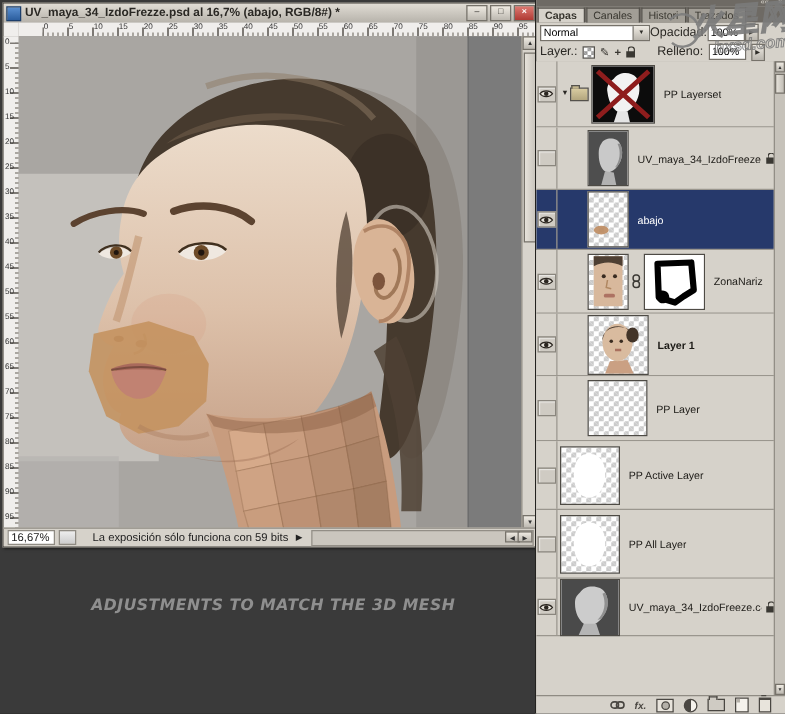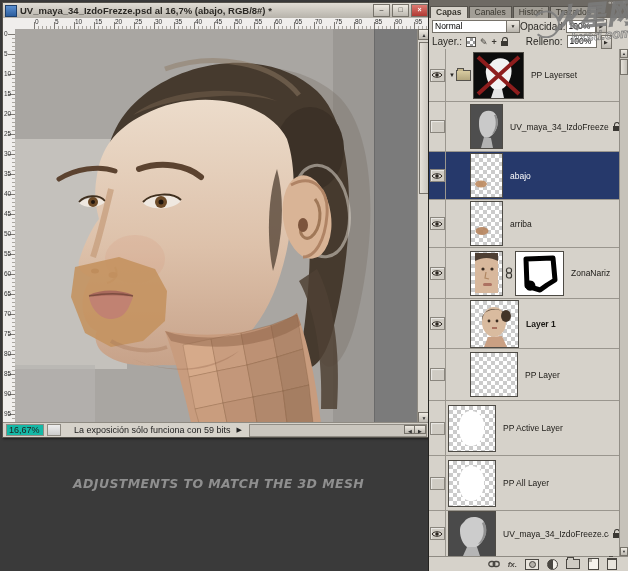--- a/index.html
+++ b/index.html
@@ -37,21 +37,21 @@
   
   .canvas{position:absolute;left:12px;top:26px;width:359px;height:394px;background:#a9a6a2;overflow:hidden;}
   .pasteboard{position:absolute;left:371px;top:26px;width:43px;height:394px;background:#7b7b7b;border-left:1px solid #6a6a6a;}
   .vscroll{position:absolute;left:414px;top:26px;width:13px;height:394px;background:#d8d4cc;border-left:1px solid #8f8b83;}
   .sbtn{position:absolute;left:0;width:12px;height:11px;background:linear-gradient(#efebe3,#bcb8b0);
         border:1px solid #76726a;font-size:5px;text-align:center;line-height:10px;color:#333;box-sizing:border-box;}
   .vthumb{position:absolute;left:1px;top:13px;width:10px;height:150px;background:linear-gradient(90deg,#e6e2da,#c2beb6);
           border:1px solid #76726a;}
   .statusbar{position:absolute;left:0;right:0;bottom:0;height:14px;background:#d6d2ca;border-top:1px solid #8f8b83;
              display:flex;align-items:center;gap:3px;padding:0 3px;font-size:9px;color:#222;}
-  .zoom-field{background:#14b8a6;border:1px solid #8f8b83;height:10px;line-height:10px;padding:0 2px;width:32px;flex:none;}
+  .zoom-field{background:#ffffff;border:1px solid #8f8b83;height:10px;line-height:10px;padding:0 2px;width:32px;flex:none;}
   .status-icon{width:12px;height:10px;border:1px solid #8f8b83;background:linear-gradient(#eee,#ccc);flex:none;}
   .status-msg{margin-left:10px;white-space:nowrap;}
   .status-play{font-size:7px;margin-left:3px;}
   .hscroll{flex:1;height:11px;background:#cac6be;border:1px solid #928e86;position:relative;margin-left:4px;}
   .hscroll .sbtn{top:0;height:9px;}
 
   
   .annotation{position:absolute;left:73px;top:476px;font-family:"DejaVu Sans",sans-serif;
               font-size:12.5px;font-weight:bold;font-style:italic;letter-spacing:.4px;color:#8f8f8f;}
 
@@ -375,35 +375,20 @@
                 <circle cx="6" cy="4" r="1.8" fill="#2b2620"></circle>
               </svg>
             </span>
           </span>
           <span style="width: 24px; flex: 0 0 auto;"></span>
           <span class="thumb checker" style="width: 31px; height: 43px;"><svg width="31" height="43" viewBox="0 0 31 43">
               <ellipse cx="10" cy="30" rx="6" ry="3.5" fill="#bd8a5e" opacity=".9"></ellipse>
             </svg></span>
           <span class="label">abajo</span>
         </div>
-        <div class="row" style="height: 48px;">
-          <span class="eye-cell">
-            <span class="eye-box">
-              <svg width="12" height="8" viewBox="0 0 12 8">
-                <path d="M1,4 C3,1 9,1 11,4 C9,7 3,7 1,4 Z" fill="#e8e4dc" stroke="#2b2620" stroke-width="1"></path>
-                <circle cx="6" cy="4" r="1.8" fill="#2b2620"></circle>
-              </svg>
-            </span>
-          </span>
-          <span style="width: 24px; flex: 0 0 auto;"></span>
-          <span class="thumb checker" style="width: 31px; height: 43px;"><svg width="31" height="43" viewBox="0 0 31 43">
-              <ellipse cx="11" cy="29" rx="6.5" ry="4" fill="#b5835c" opacity=".9"></ellipse>
-            </svg></span>
-          <span class="label">arriba</span>
-        </div>
         <div class="row" style="height: 51px;">
           <span class="eye-cell">
             <span class="eye-box">
               <svg width="12" height="8" viewBox="0 0 12 8">
                 <path d="M1,4 C3,1 9,1 11,4 C9,7 3,7 1,4 Z" fill="#e8e4dc" stroke="#2b2620" stroke-width="1"></path>
                 <circle cx="6" cy="4" r="1.8" fill="#2b2620"></circle>
               </svg>
             </span>
           </span>
           <span style="width: 24px; flex: 0 0 auto;"></span>

